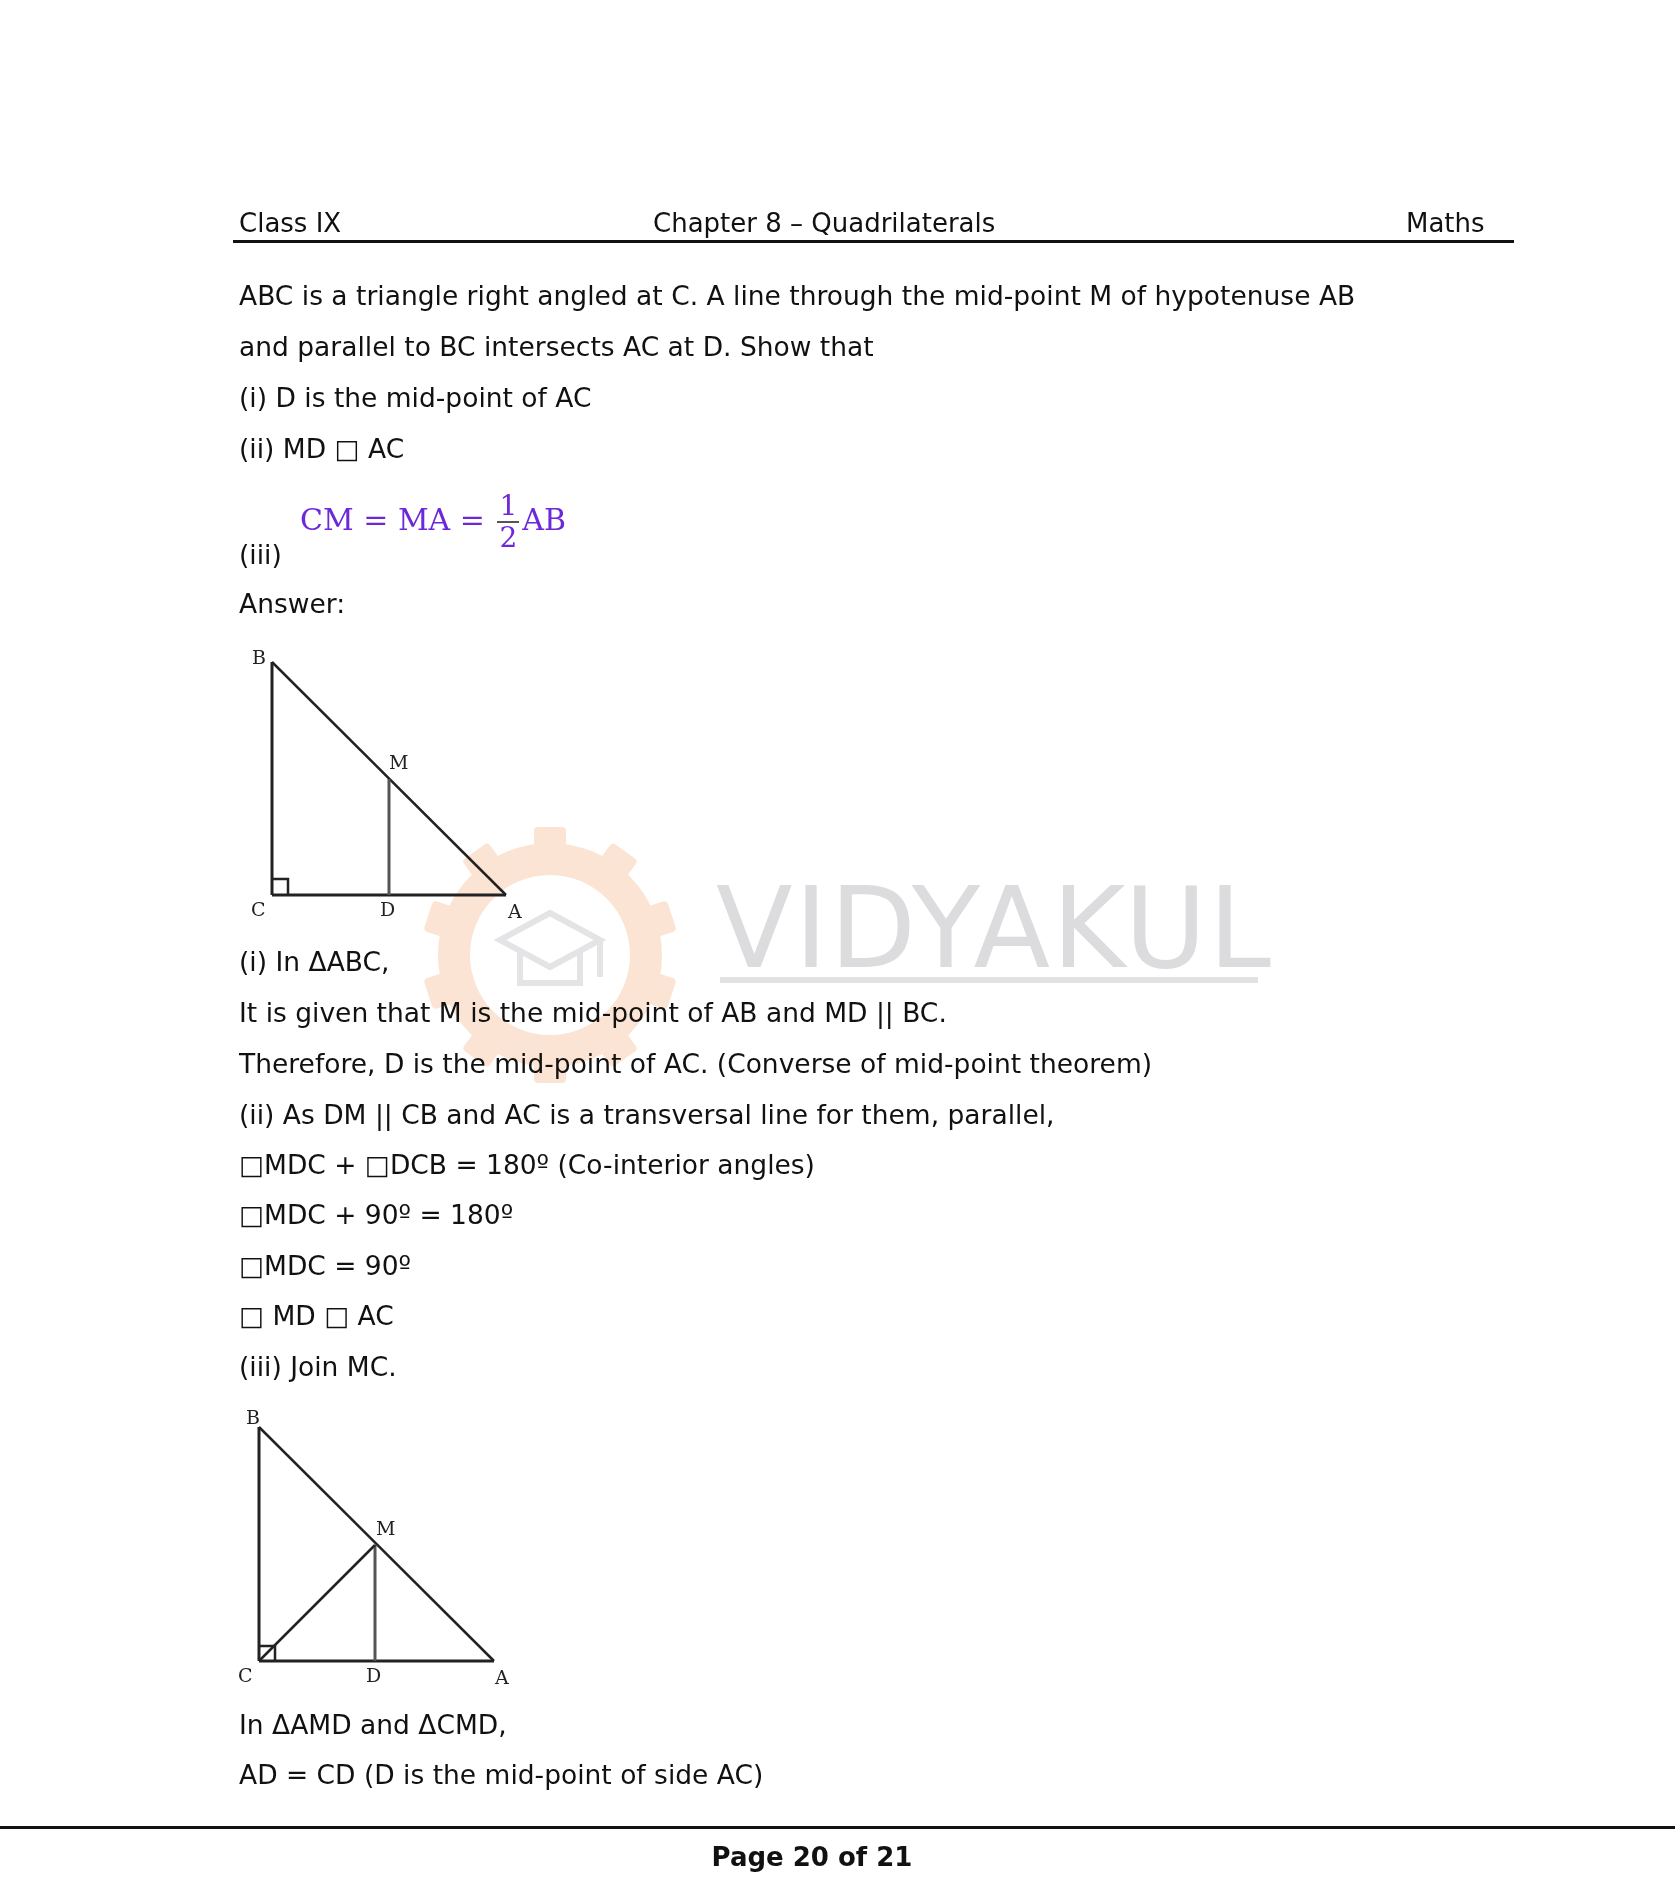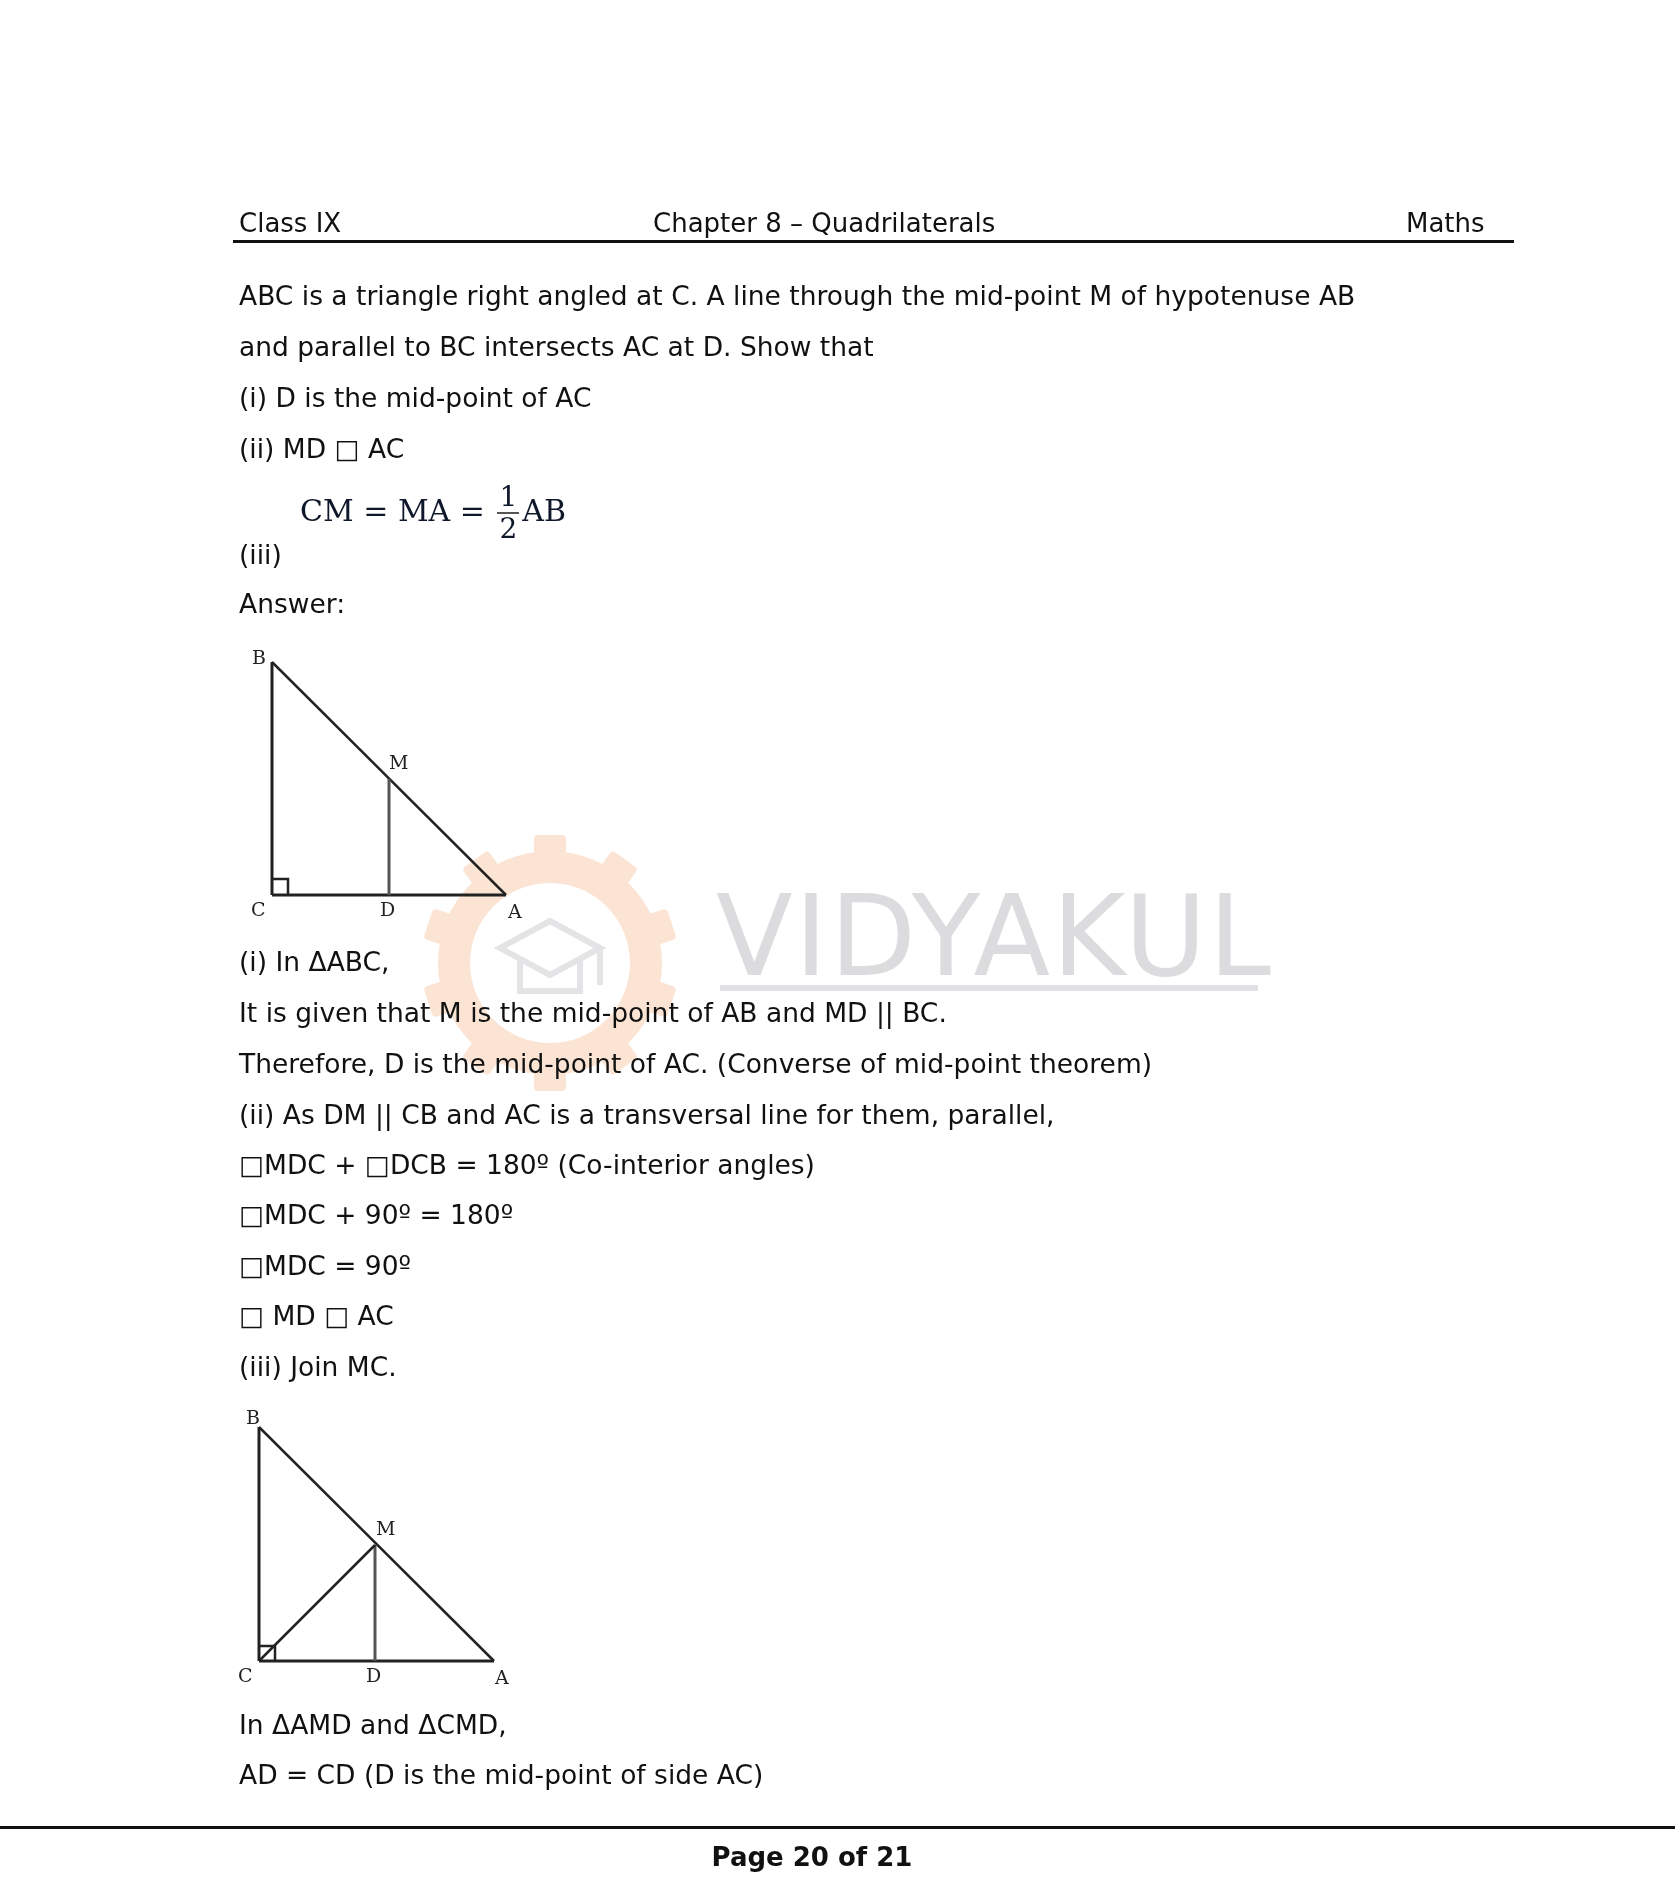--- a/index.html
+++ b/index.html
@@ -2,28 +2,28 @@
 <html><head>
 <meta charset="utf-8">
 <style>
   html, body { margin: 0; padding: 0; background: #ffffff; }
   body { width: 1675px; height: 1903px; position: relative; overflow: hidden;
          font-family: "DejaVu Sans", sans-serif; color: #111111; }
   .abs { position: absolute; white-space: nowrap; }
   .hdr { font-size: 26px; top: 207px; line-height: 32px; text-align: right; }
   .hdr-rule { position: absolute; left: 233px; top: 240px; width: 1281px; height: 3px; background: #111; }
   .line { position: absolute; left: 239px; font-size: 26.5px; line-height: 32px; white-space: nowrap; }
-  .formula { font-family: "DejaVu Serif", serif; font-size: 30px; color: #0f172a; }
+  .formula { font-family: "DejaVu Serif", serif; font-size: 30px; color: #6d28d9; margin-top: 9px; }
   .frac { display: inline-block; vertical-align: middle; text-align: center; margin: 0 3px; }
   .frac span { display: block; line-height: 30px; font-size: 28px; }
   .frac .num { border-bottom: 2px solid #555; padding: 0 2px; }
   .footer-rule { position: absolute; left: 0; top: 1826px; width: 1675px; height: 3px; background: #111; }
   .footer { position: absolute; top: 1840px; left: 0; width: 1624px; text-align: center;
             font-size: 26px; font-weight: bold; line-height: 34px; }
-  .watermark { position: absolute; left: 0; top: 8px; width: 1675px; height: 1570px; pointer-events: none; }
+  .watermark { position: absolute; left: 0; top: 0; width: 1675px; height: 1570px; pointer-events: none; }
   .wm-text { position: absolute; left: 716px; top: 868px; font-size: 112px; color: #dcdcde; letter-spacing: 2px;
              font-family: "DejaVu Sans", sans-serif; line-height: 120px; }
   .wm-rule { position: absolute; left: 720px; top: 977px; width: 538px; height: 6px; background: #e2e2e4; }
   .wm-tag { position: absolute; left: 790px; top: 990px; font-size: 36px; color: #e3e3e5; line-height: 40px; letter-spacing: 1px; }
   svg.diagram { position: absolute; overflow: visible; }
   .lbl { font-family: "DejaVu Serif", serif; font-size: 19px; fill: #222; }
 </style>
 </head>
 <body>
 

